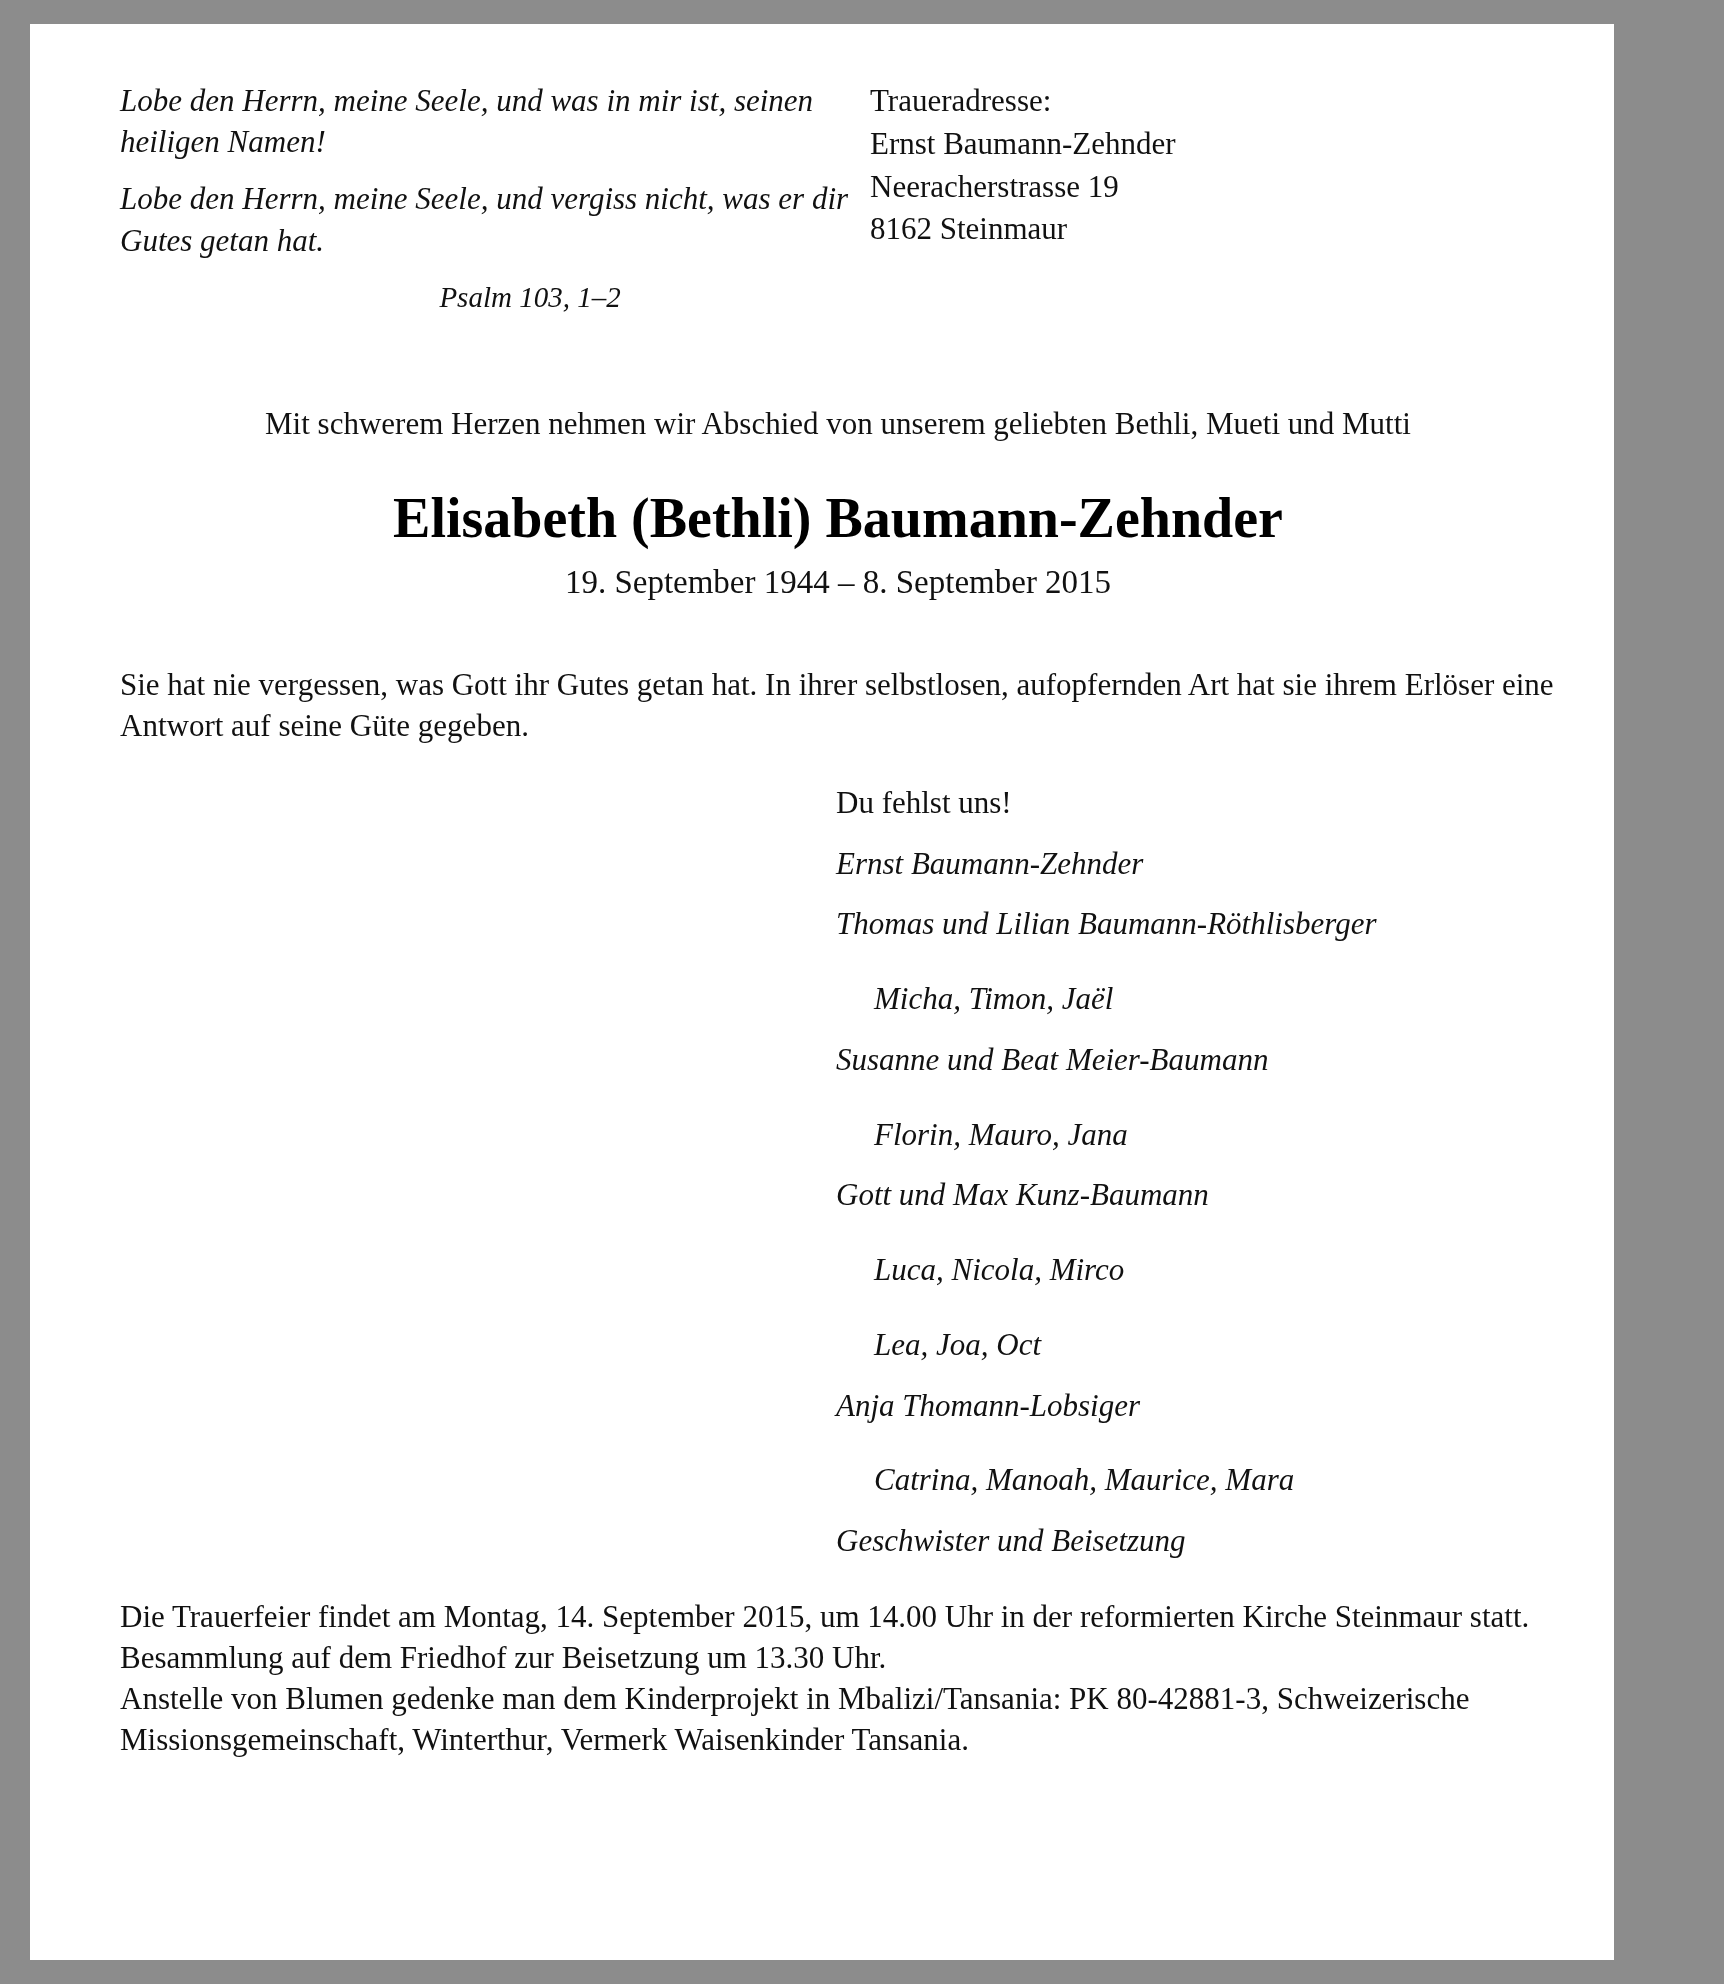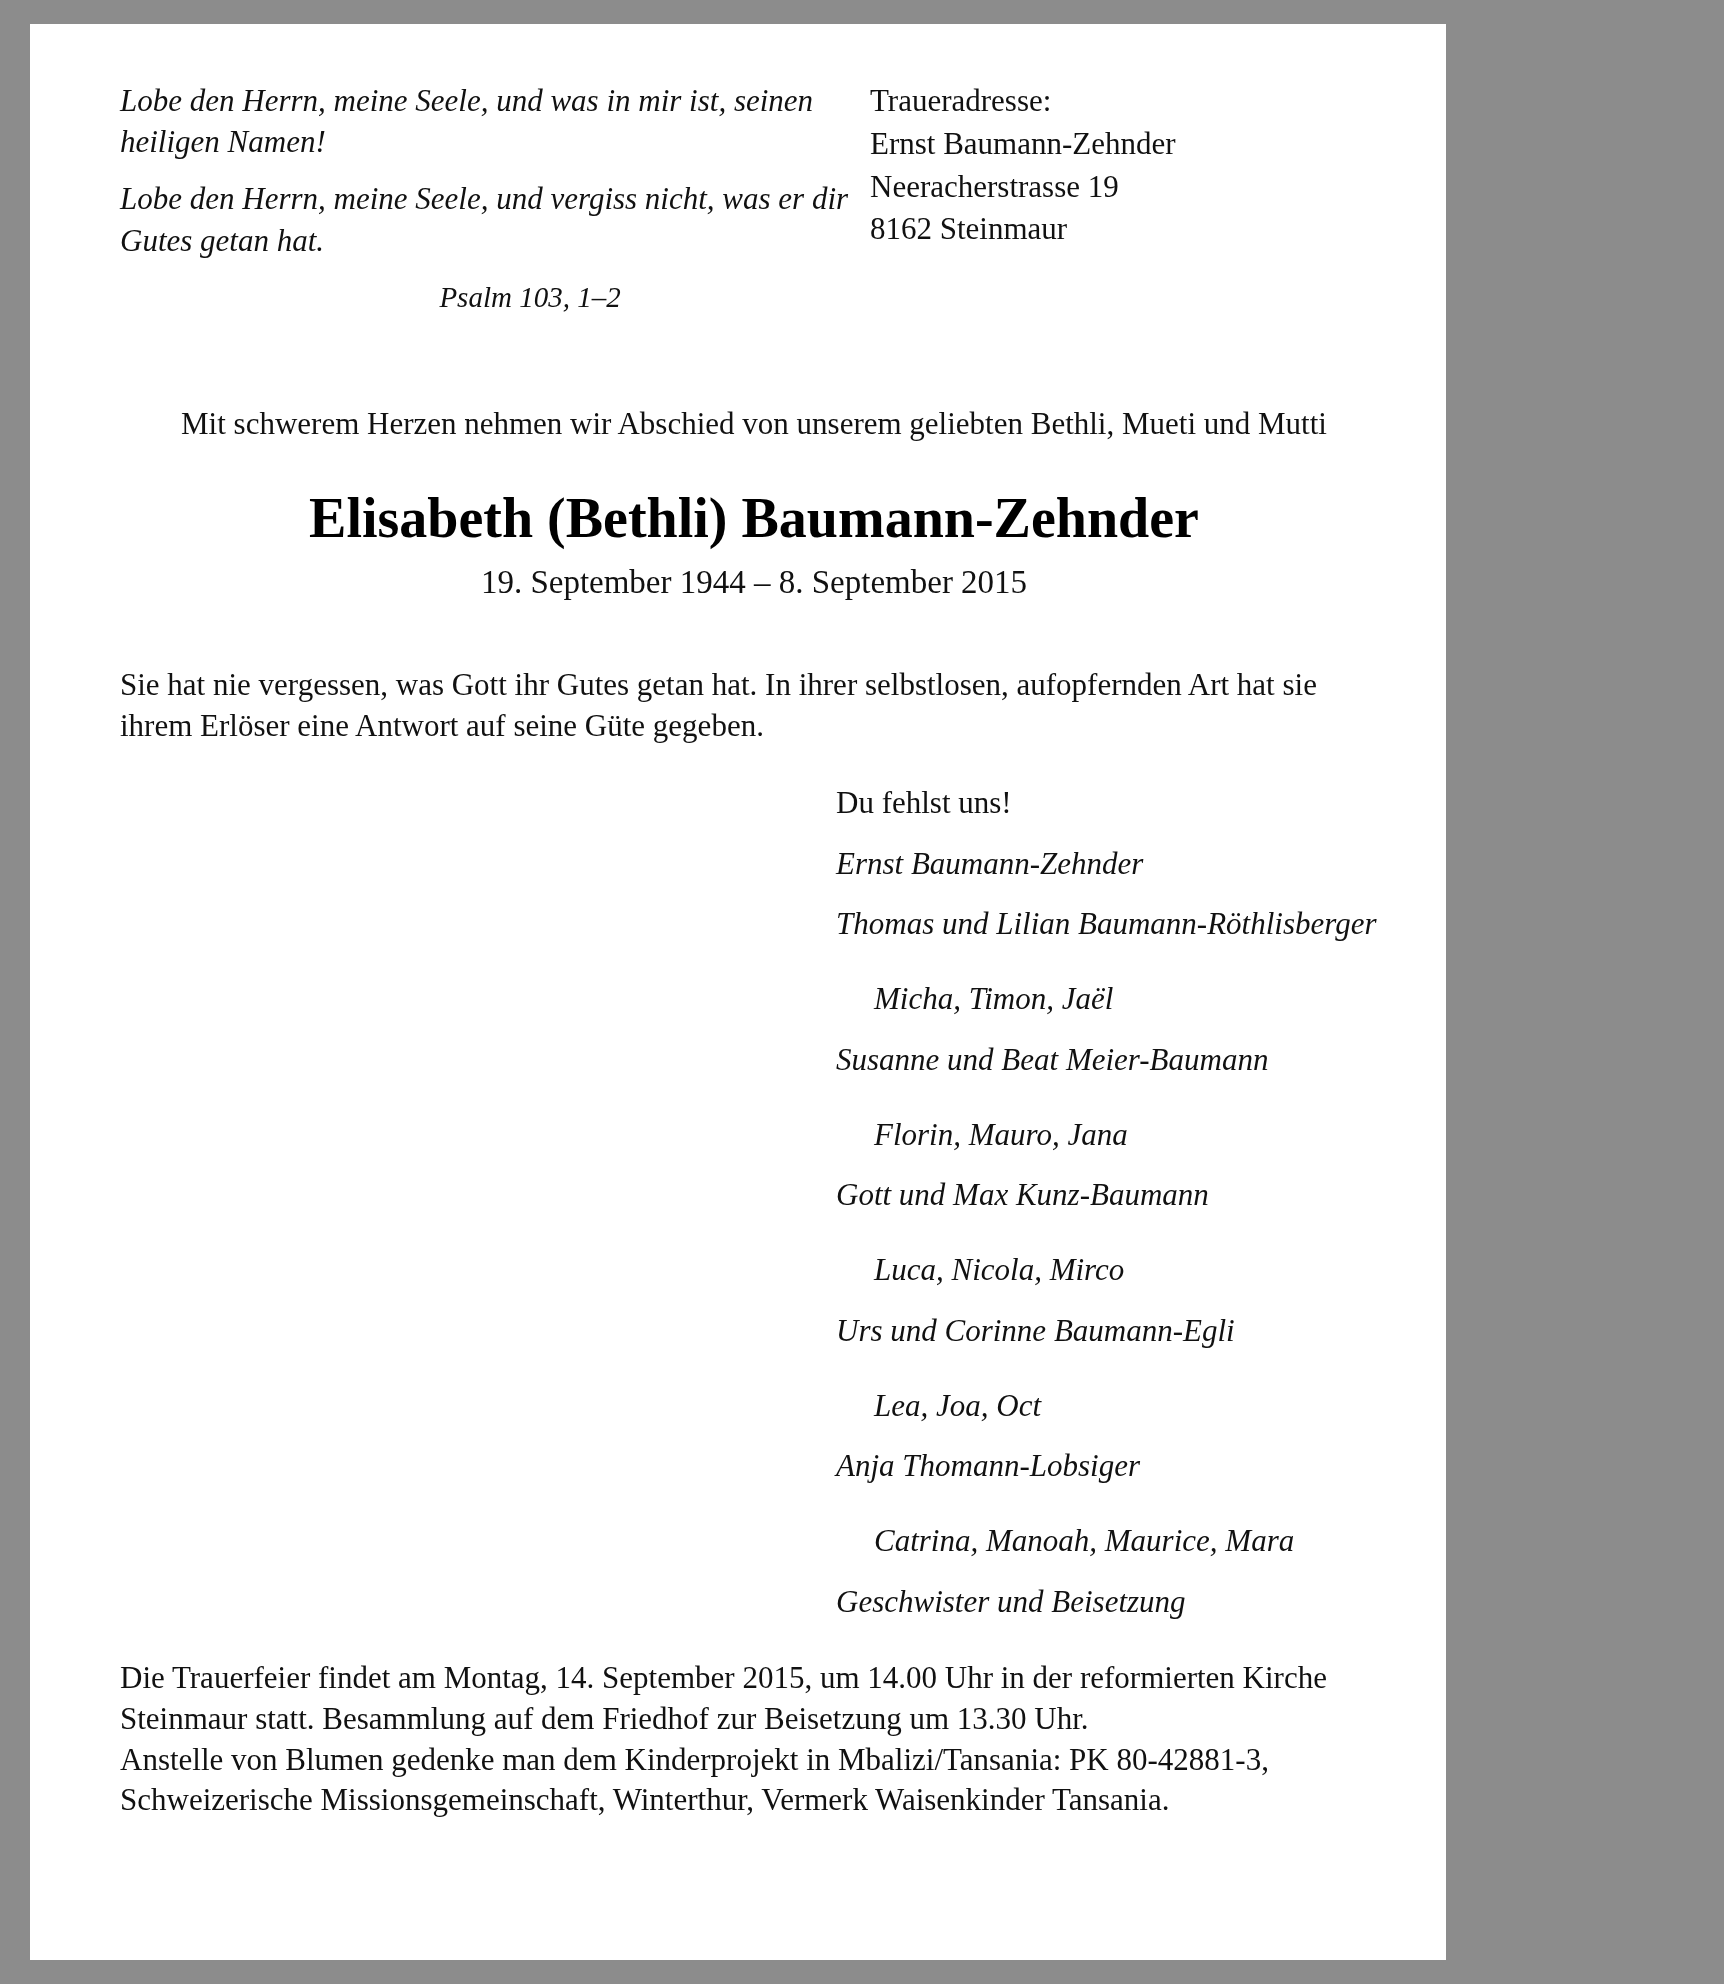--- a/index.html
+++ b/index.html
@@ -9,21 +9,21 @@
   }
   body {
     width: 1724px;
     height: 1984px;
     font-family: "Liberation Serif", serif;
   }
   .page-frame {
     position: absolute;
     left: 30px;
     top: 24px;
-    width: 1416px;
+    width: 1584px;
     height: 1936px;
     background: #ffffff;
     box-sizing: border-box;
   }
   .inner {
     position: relative;
     width: 100%;
     height: 100%;
     padding: 56px 58px 0 90px;
     box-sizing: border-box;
@@ -181,21 +181,20 @@
         <div class="fam-main">Susanne und Beat Meier-Baumann</div>
         <div class="fam-sub">Florin, Mauro, Jana</div>
       </div>
 
       <div class="fam-entry">
         <div class="fam-main">Gott und Max Kunz-Baumann</div>
         <div class="fam-sub">Luca, Nicola, Mirco</div>
       </div>
 
       <div class="fam-entry">
-        <div class="fam-main">Urs und Corinne Baumann-Egli</div>
         <div class="fam-sub">Lea, Joa, Oct</div>
       </div>
 
       <div class="fam-entry">
         <div class="fam-main">Anja Thomann-Lobsiger</div>
         <div class="fam-sub">Catrina, Manoah, Maurice, Mara</div>
       </div>
 
       <div class="fam-entry last">
         <div class="fam-main">Geschwister und Beisetzung</div>

